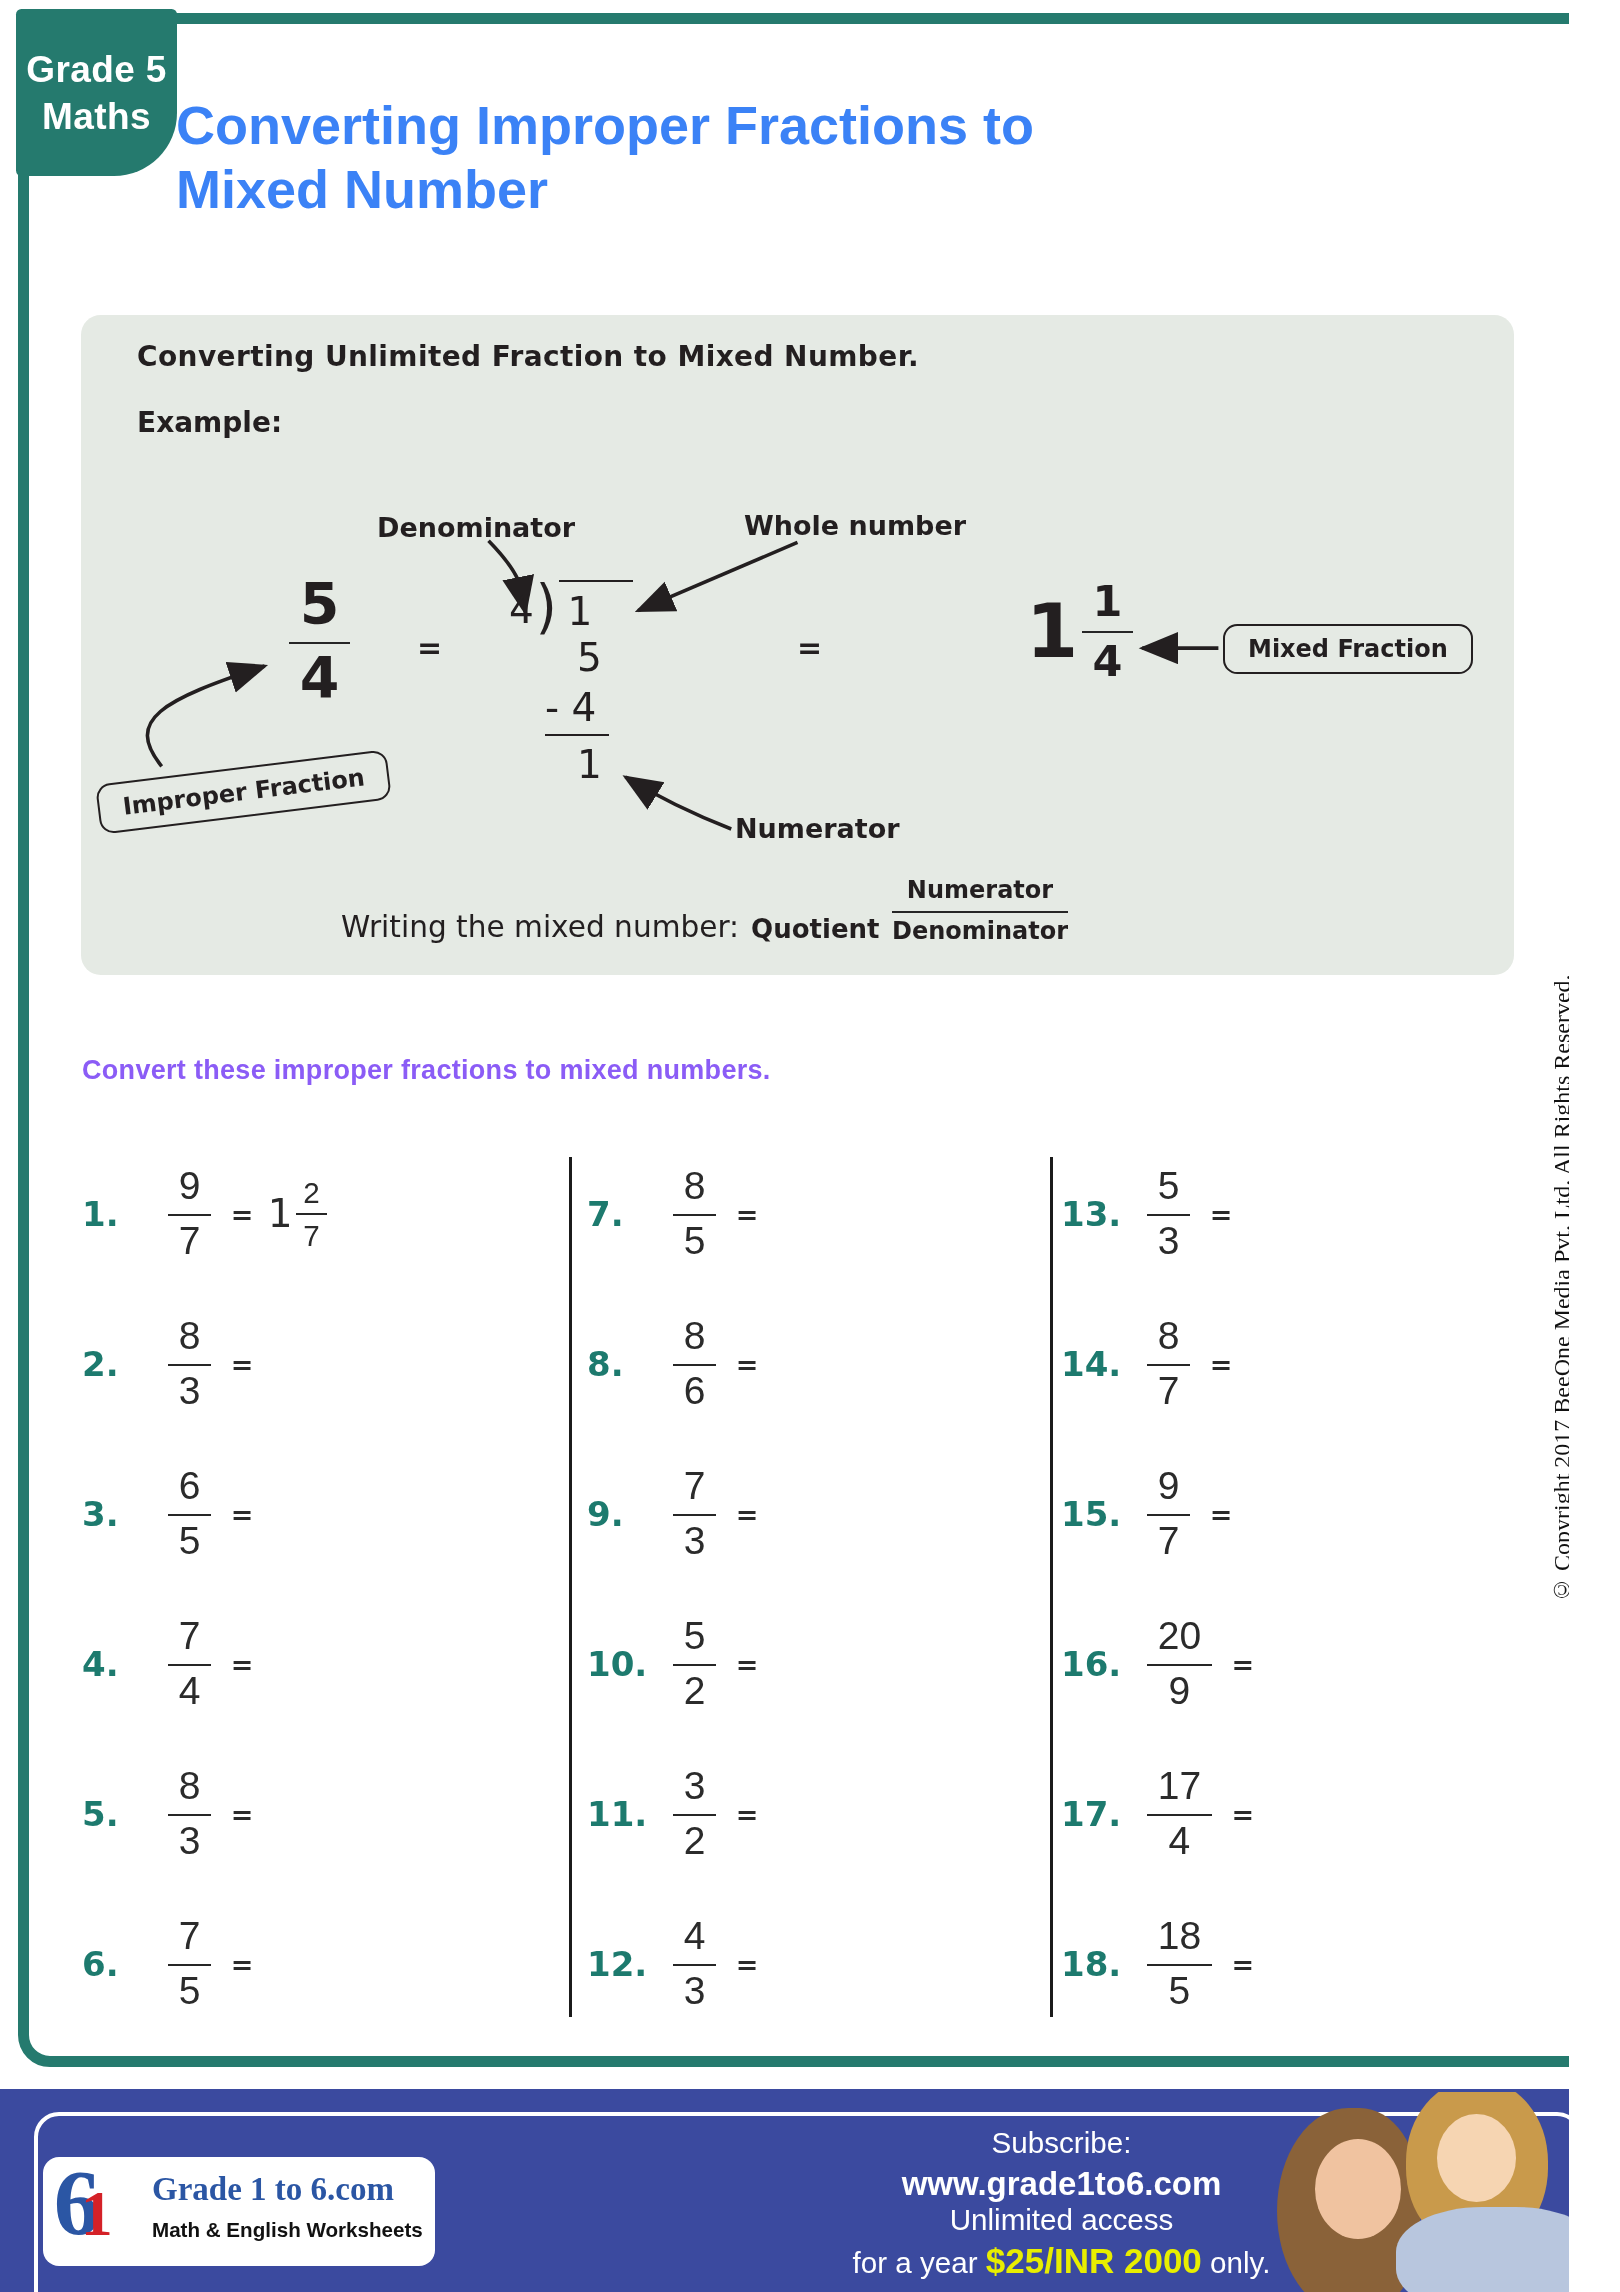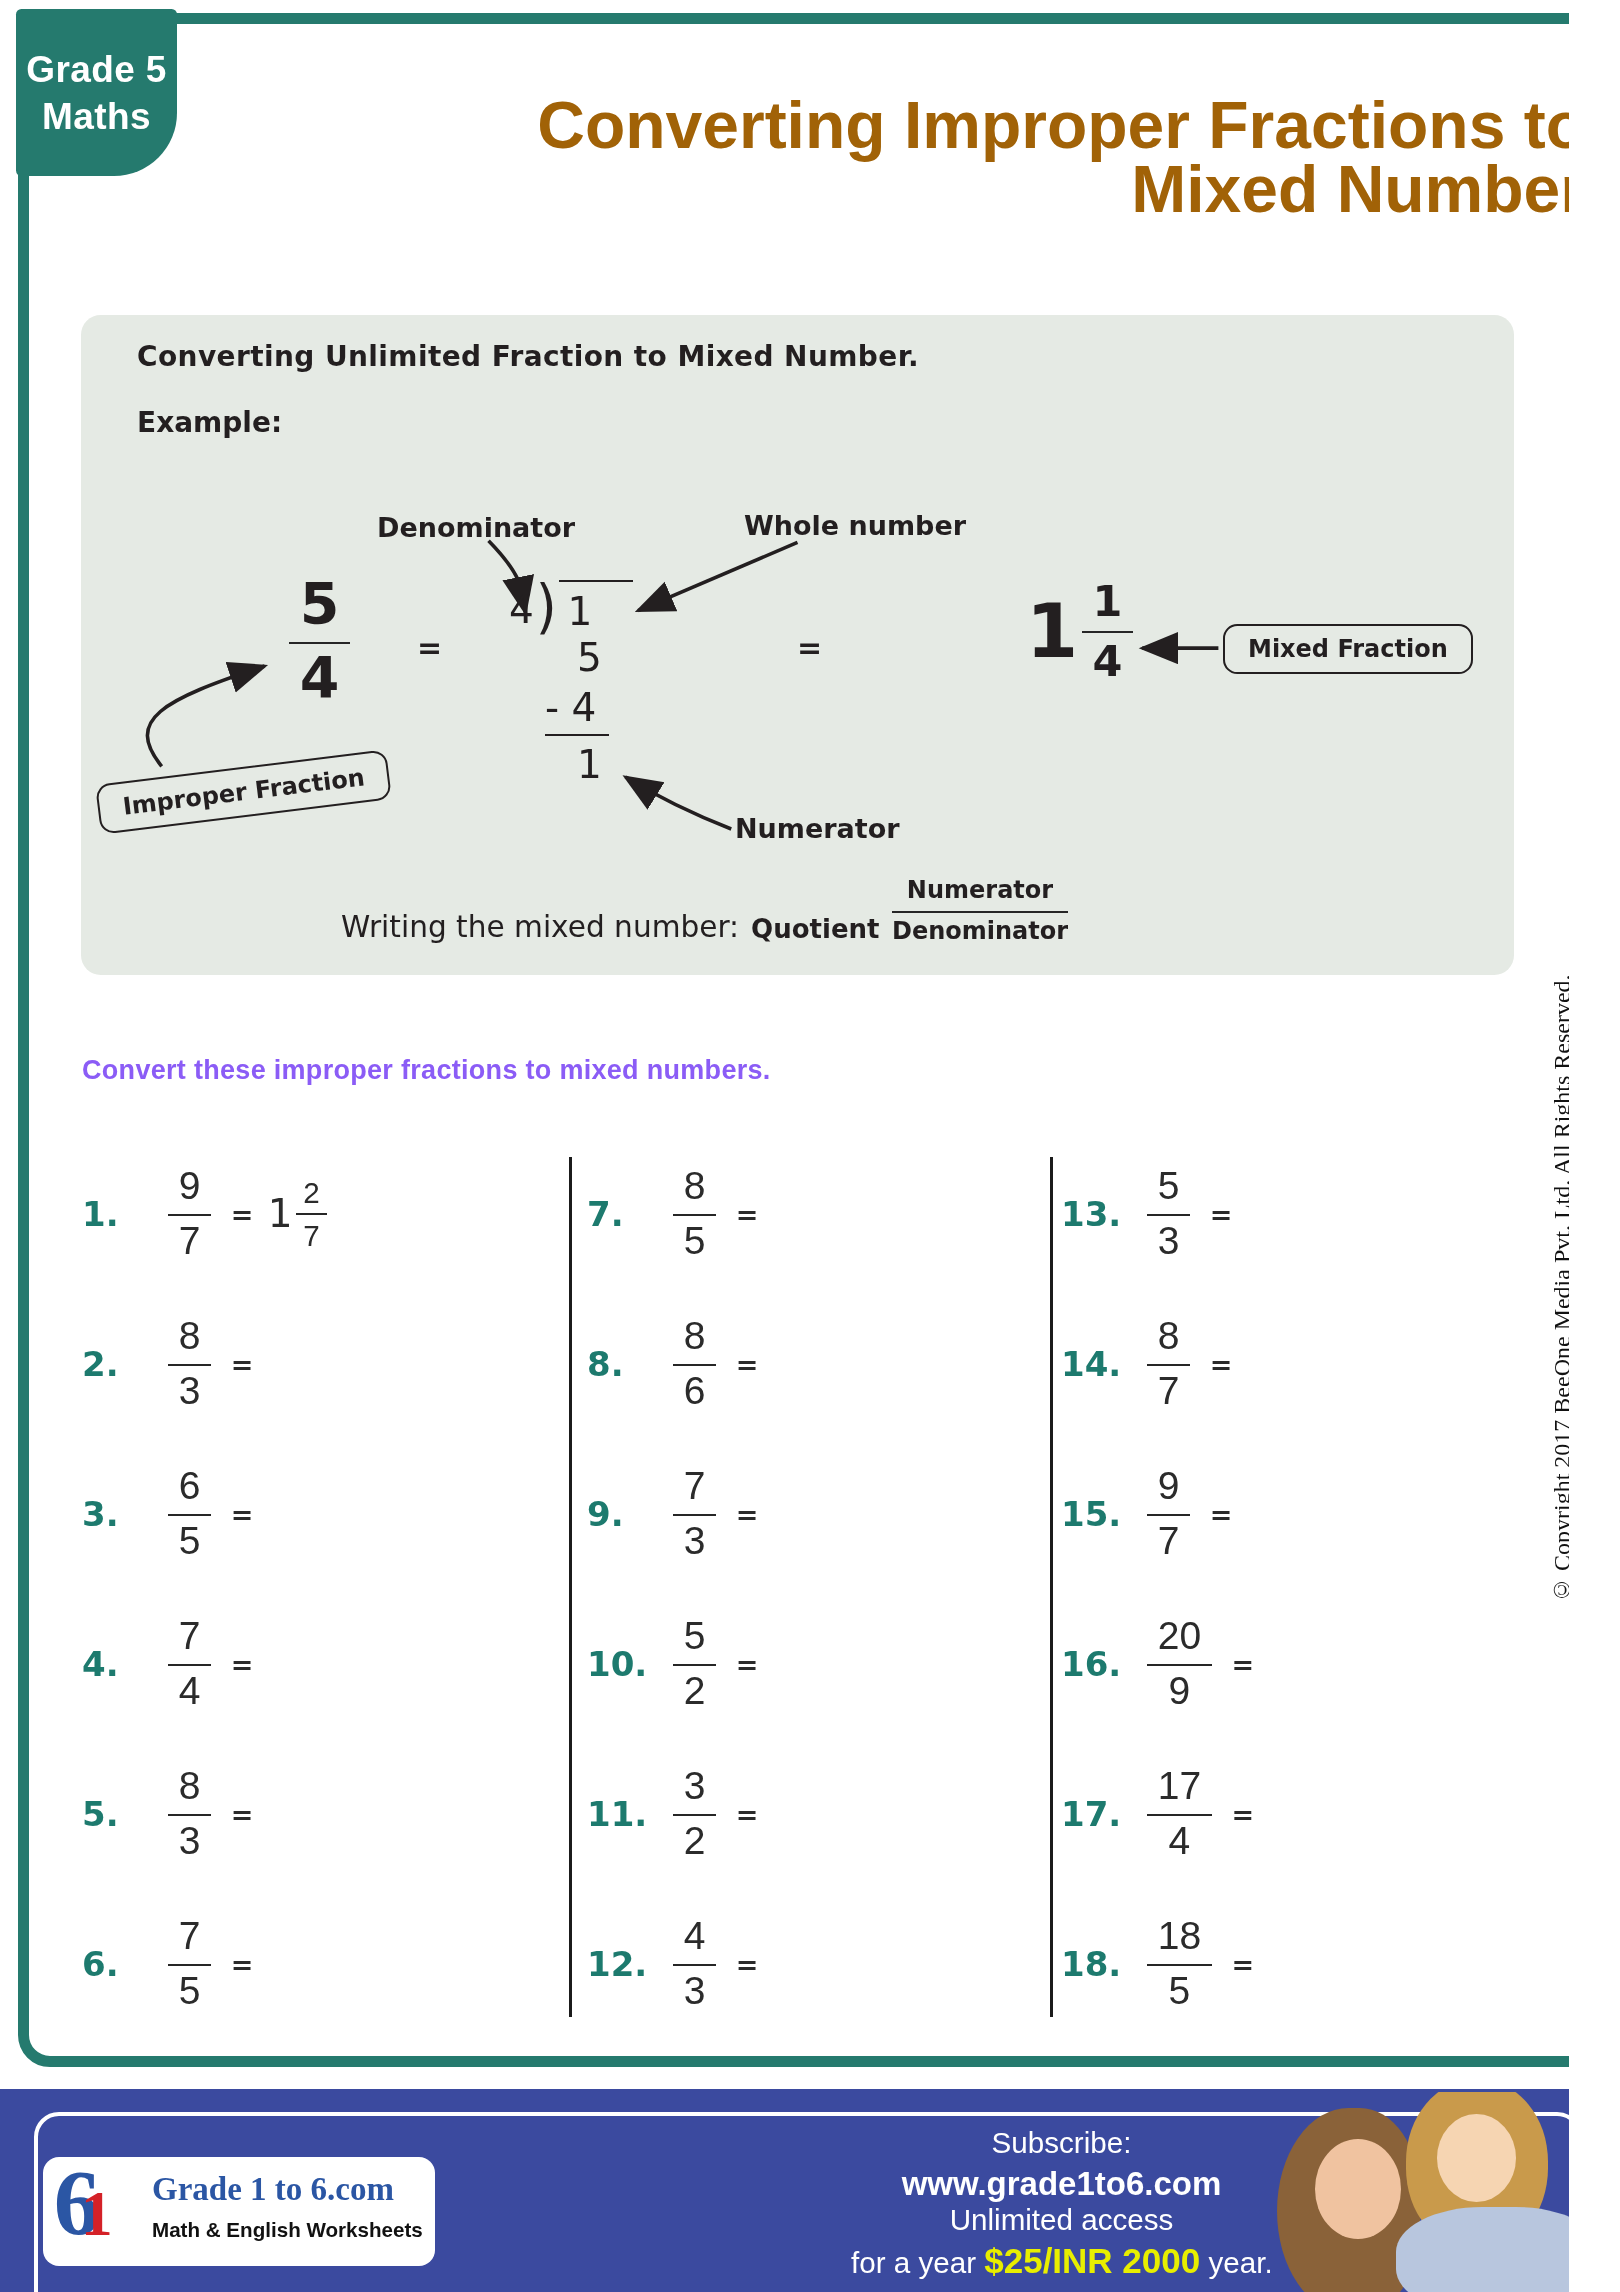--- a/index.html
+++ b/index.html
@@ -8,22 +8,22 @@
 
   
   .frame{position:absolute;left:18px;top:12.5px;width:1585px;height:2054px;
          border:11.6px solid #257a6e;border-radius:32px;box-sizing:border-box;z-index:1;}
   .badge{position:absolute;left:16px;top:9px;width:161px;height:167px;background:#257a6e;
          border-radius:5.4px 5.4px 63px 5.4px;z-index:2;display:flex;flex-direction:column;
          align-items:center;justify-content:center;}
   .badge div{color:#fff;font-weight:bold;font-size:37px;line-height:47px;letter-spacing:0.4px;}
 
   
-  .title{position:absolute;left:176px;top:93px;width:1410px;text-align:right;z-index:2;
-         font-weight:bold;font-size:66px;line-height:64px;color:#a16207;}
+  .title{position:absolute;left:176px;top:93px;width:1410px;text-align:left;z-index:2;
+         font-weight:bold;font-size:54px;line-height:64px;color:#3b82f6;}
 
   
   .example-box{position:absolute;left:81px;top:315px;width:1433px;height:660px;
                background:#e5eae4;border-radius:19.7px;z-index:2;font-family:"DejaVu Sans",sans-serif;}
   .ex-abs{position:absolute;white-space:nowrap;}
   .ex-heading{left:56px;top:25px;font-size:28px;font-weight:bold;letter-spacing:0.4px;}
   .ex-label{left:56px;top:91px;font-size:28px;font-weight:bold;}
   .lbl{font-size:27px;font-weight:bold;}
   .lbl-denominator{left:296px;top:197px;}
   .lbl-wholenumber{left:663px;top:195px;}
@@ -418,21 +418,21 @@
     <div class="logo-site">Grade 1 to 6.com</div>
     <div class="logo-tagline">Math &amp; English Worksheets</div>
   </div>
 
 
   <div class="subscribe">
     <div class="sub-l1">Subscribe:</div>
     <div class="sub-l2">www.grade1to6.com</div>
     <div class="sub-l3">Unlimited access</div>
     <div class="sub-l4">
-      <span>for a year </span><span class="price">$25/INR 2000</span><span> year.</span>
+      <span>for a year </span><span class="price">$25/INR 2000</span><span> only.</span>
     </div>
   </div>
 
   <div class="photo">
     <div class="hair-mom"></div>
     <div class="face-mom"></div>
     <div class="hair-girl"></div>
     <div class="face-girl"></div>
     <div class="body-girl"></div>
   </div>

